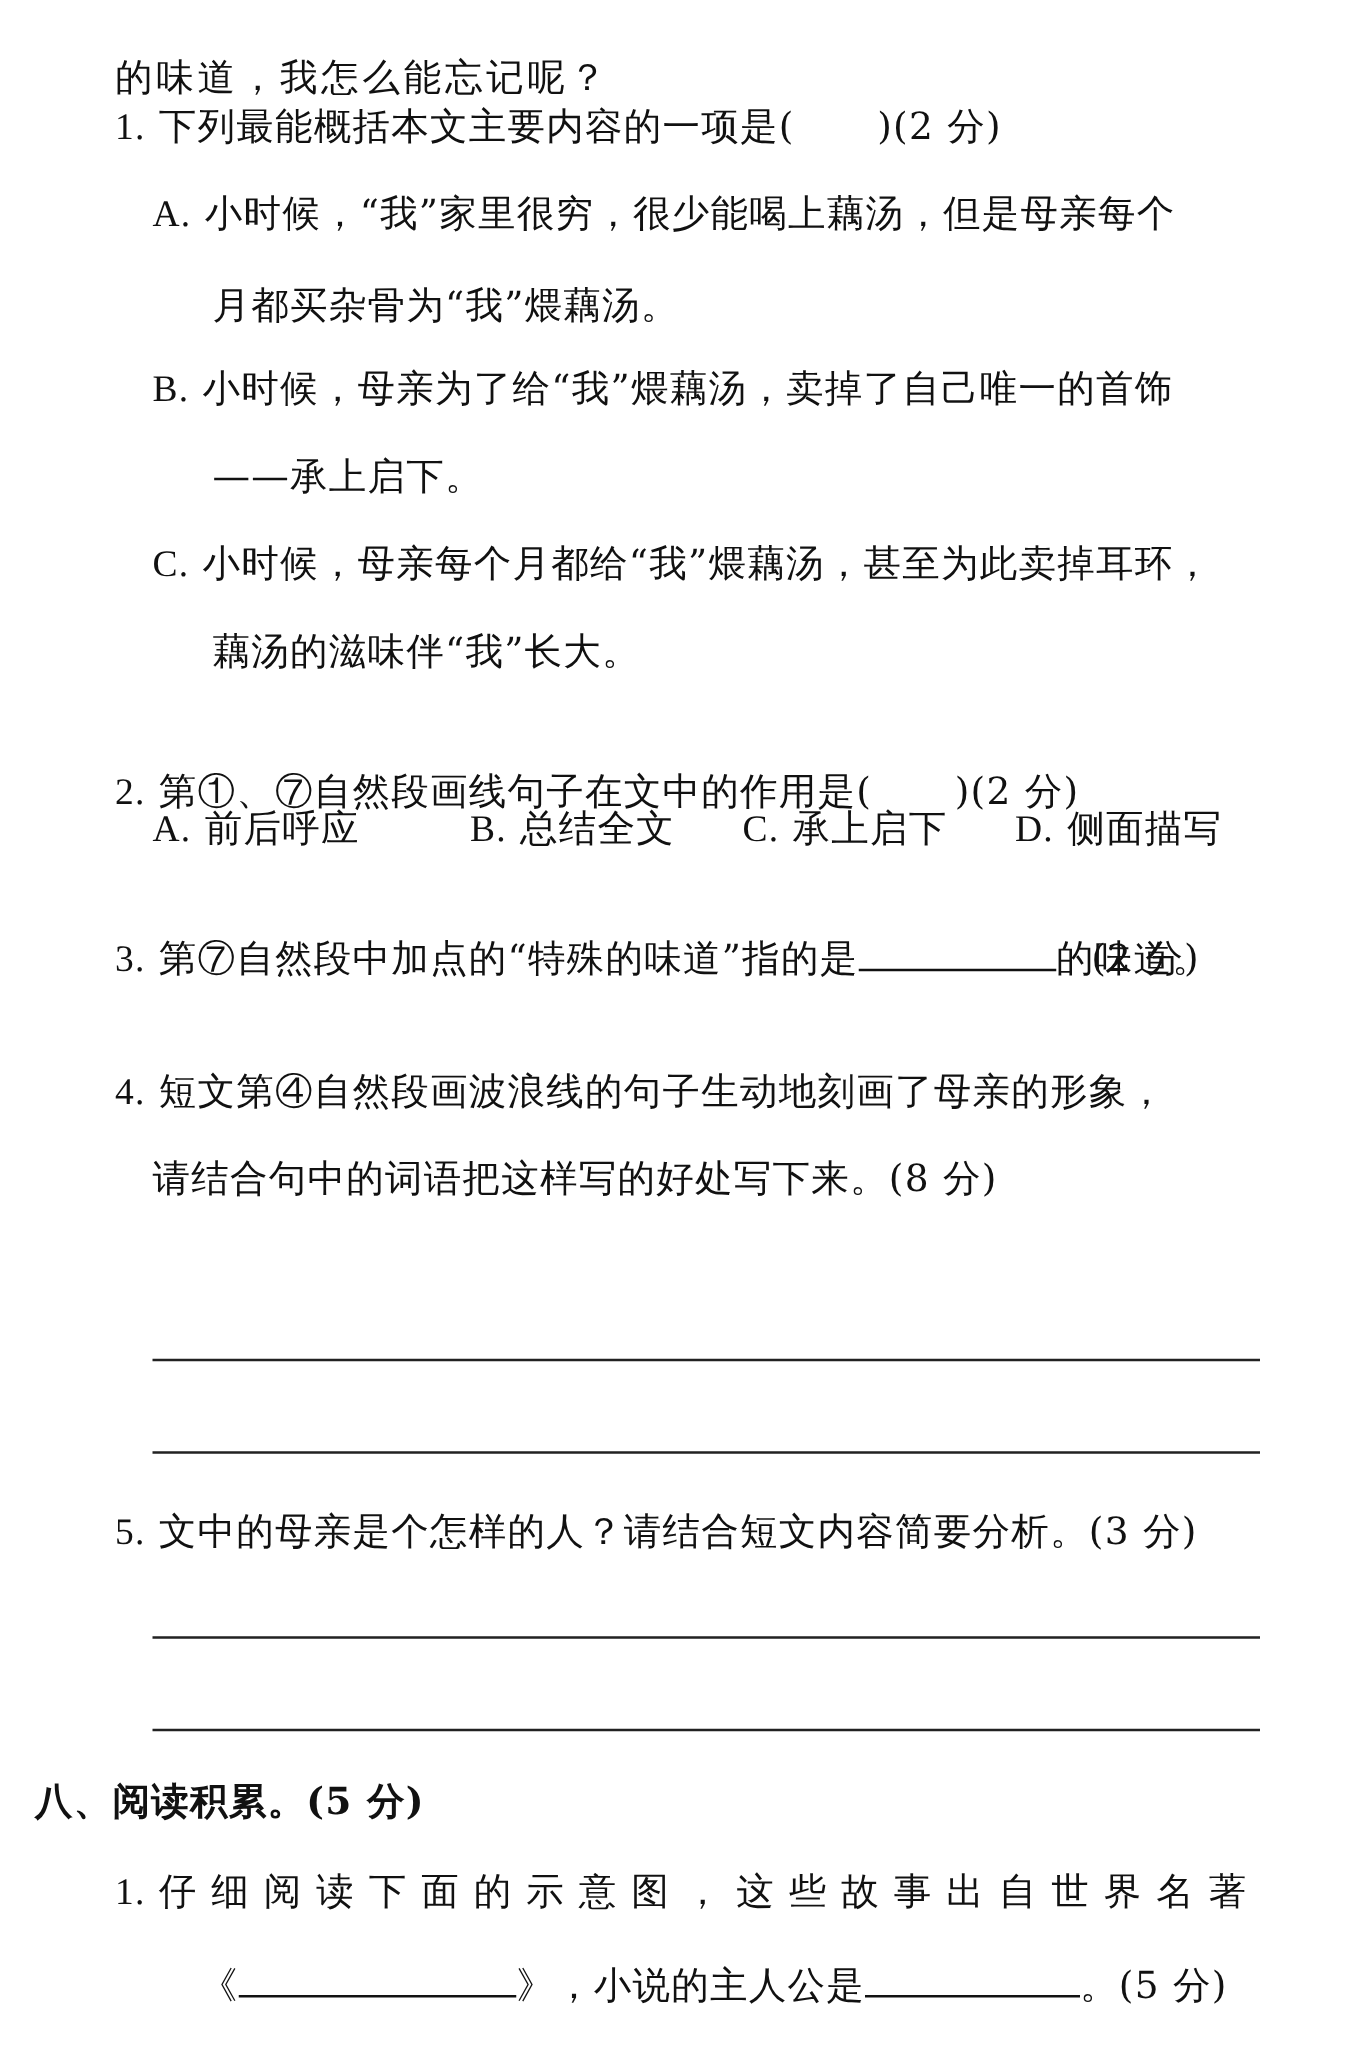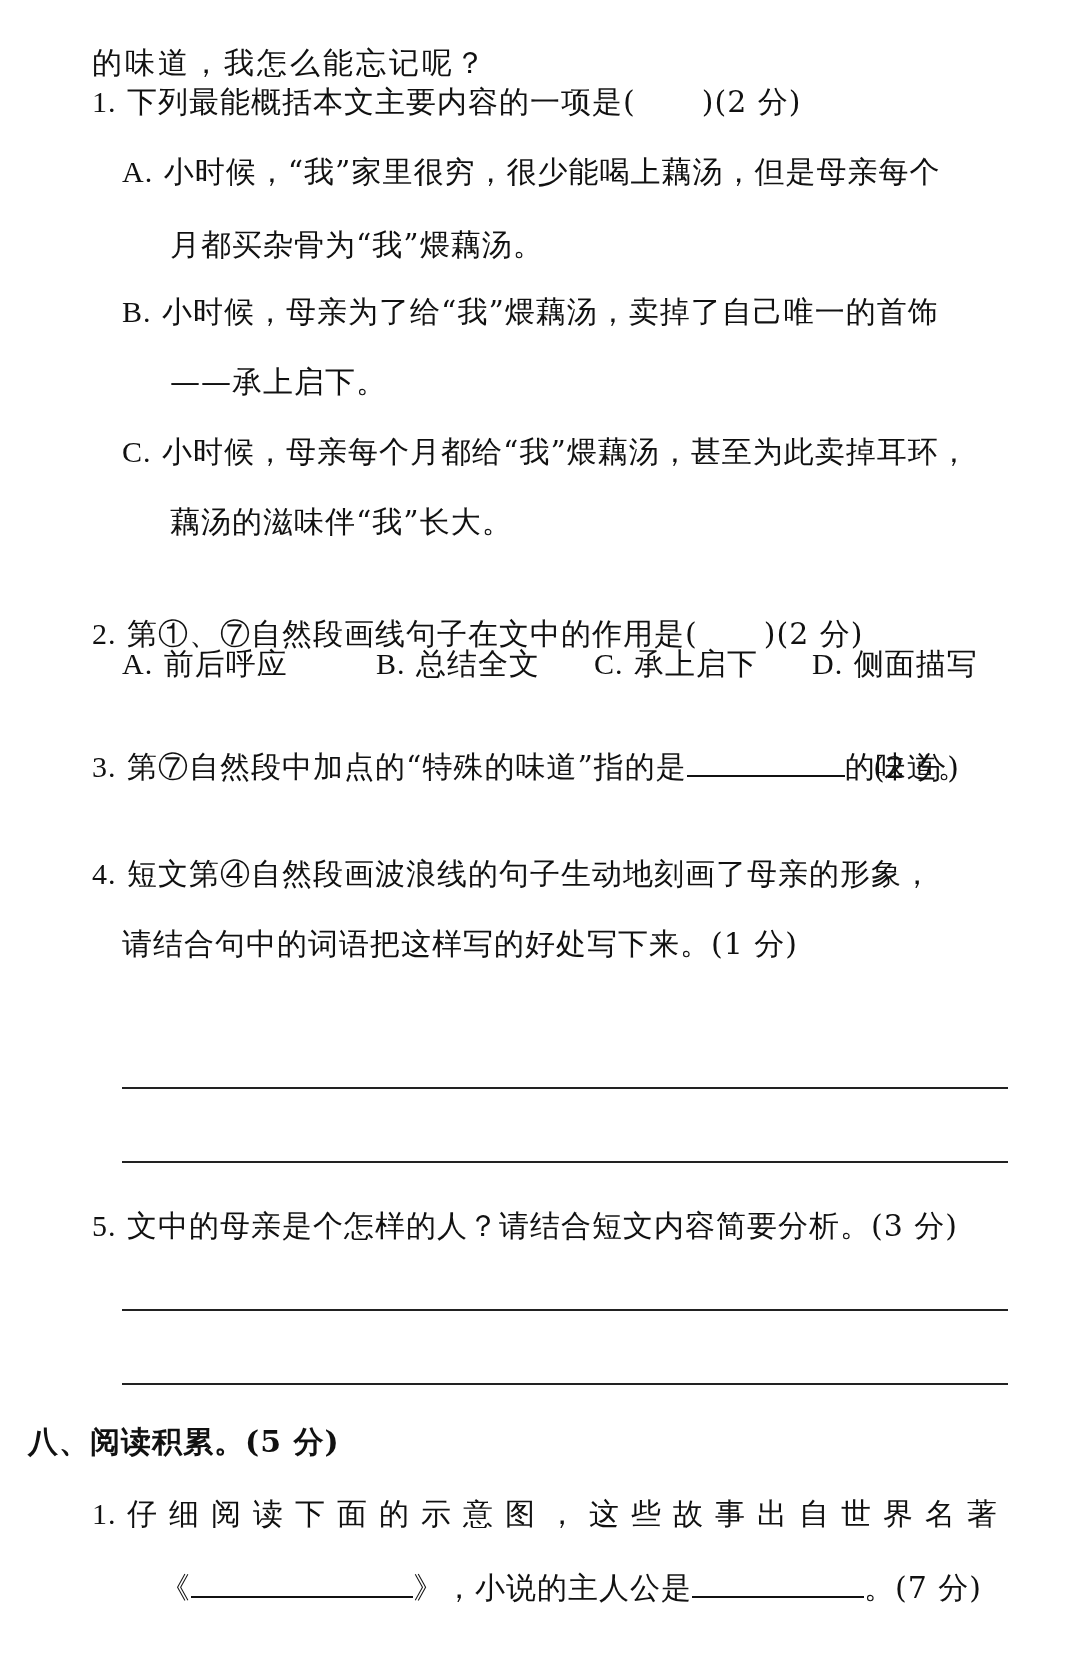--- a/index.html
+++ b/index.html
@@ -72,35 +72,35 @@
 <div class="line" style="left:92px; top:745px;text-align:right;">
   <span class="num">3.</span>
   <span>第⑦自然段中加点的“特殊的味道”指的是</span><span class="blank" style="width:158px;"></span><span>的味道。</span>
 </div>
 <div class="line" style="right:120px; top:748px;">(2 分)</div>
 
 <div class="line" style="left:92px; top:854px;">
   <span class="num">4.</span>
   <span>短文第④自然段画波浪线的句子生动地刻画了母亲的形象，</span>
 </div>
-<div class="line" style="left:122px; top:924px;">请结合句中的词语把这样写的好处写下来。(1 分)</div>
+<div class="line" style="left:122px; top:924px;">请结合句中的词语把这样写的好处写下来。(8 分)</div>
 
 <div class="answer-line" style="left:122px; width:886px; top:1087px;"></div>
 <div class="answer-line" style="left:122px; width:886px; top:1161px;"></div>
 
 <div class="line" style="left:92px; top:1206px;">
   <span class="num">5.</span>
   <span>文中的母亲是个怎样的人？请结合短文内容简要分析。(3 分)</span>
 </div>
 
 <div class="answer-line" style="left:122px; width:886px; top:1309px;"></div>
 <div class="answer-line" style="left:122px; width:886px; top:1383px;"></div>
 
 <div class="line" style="left:28px; top:1422px; font-weight:bold;">八、阅读积累。(5 分)</div>
 
 <div class="line" style="left:92px; top:1494px;">
   <span class="num">1.</span>
   <span class="spaced">仔细阅读下面的示意图，这些故事出自世界名著</span>
 </div>
 
 <div class="line" style="left:160px; top:1566px;">
-  <span>《</span><span class="blank" style="width:222px;"></span><span>》，小说的主人公是</span><span class="blank" style="width:172px;"></span><span>。(7 分)</span>
+  <span>《</span><span class="blank" style="width:222px;"></span><span>》，小说的主人公是</span><span class="blank" style="width:172px;"></span><span>。(5 分)</span>
 </div>
 
 </body></html>

